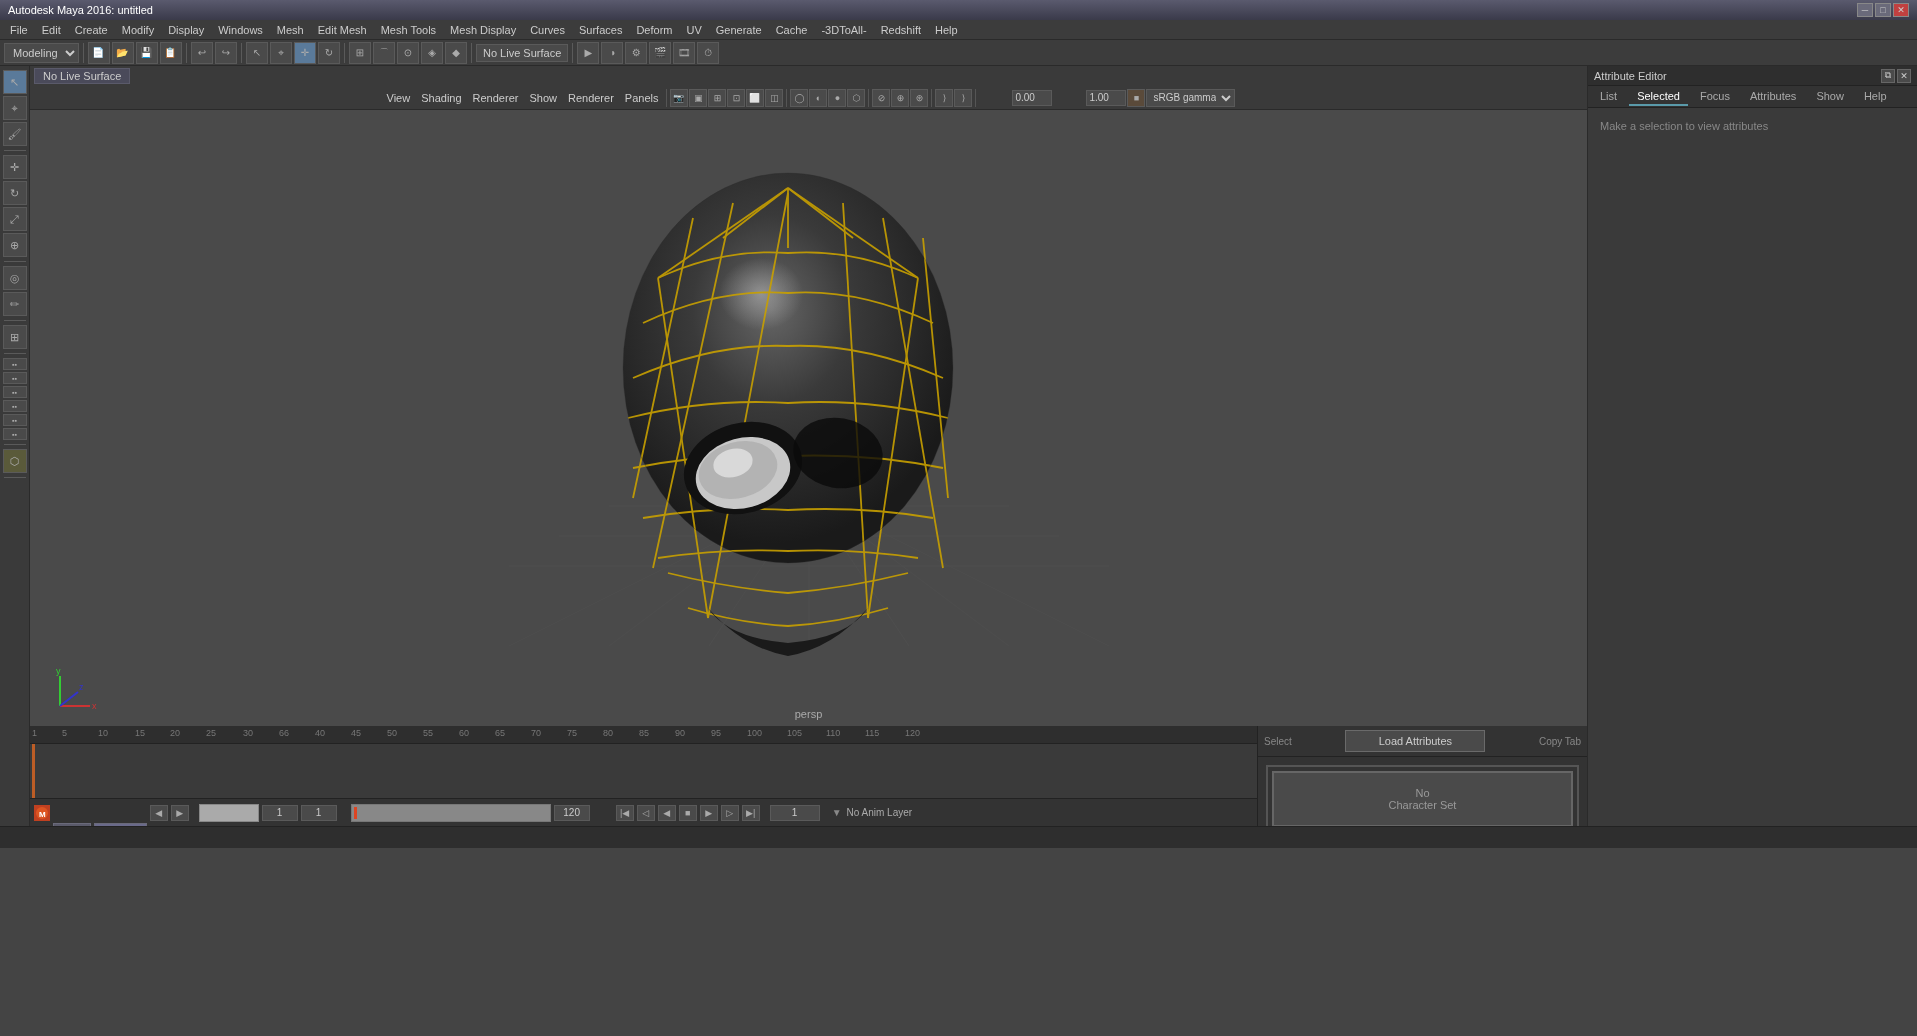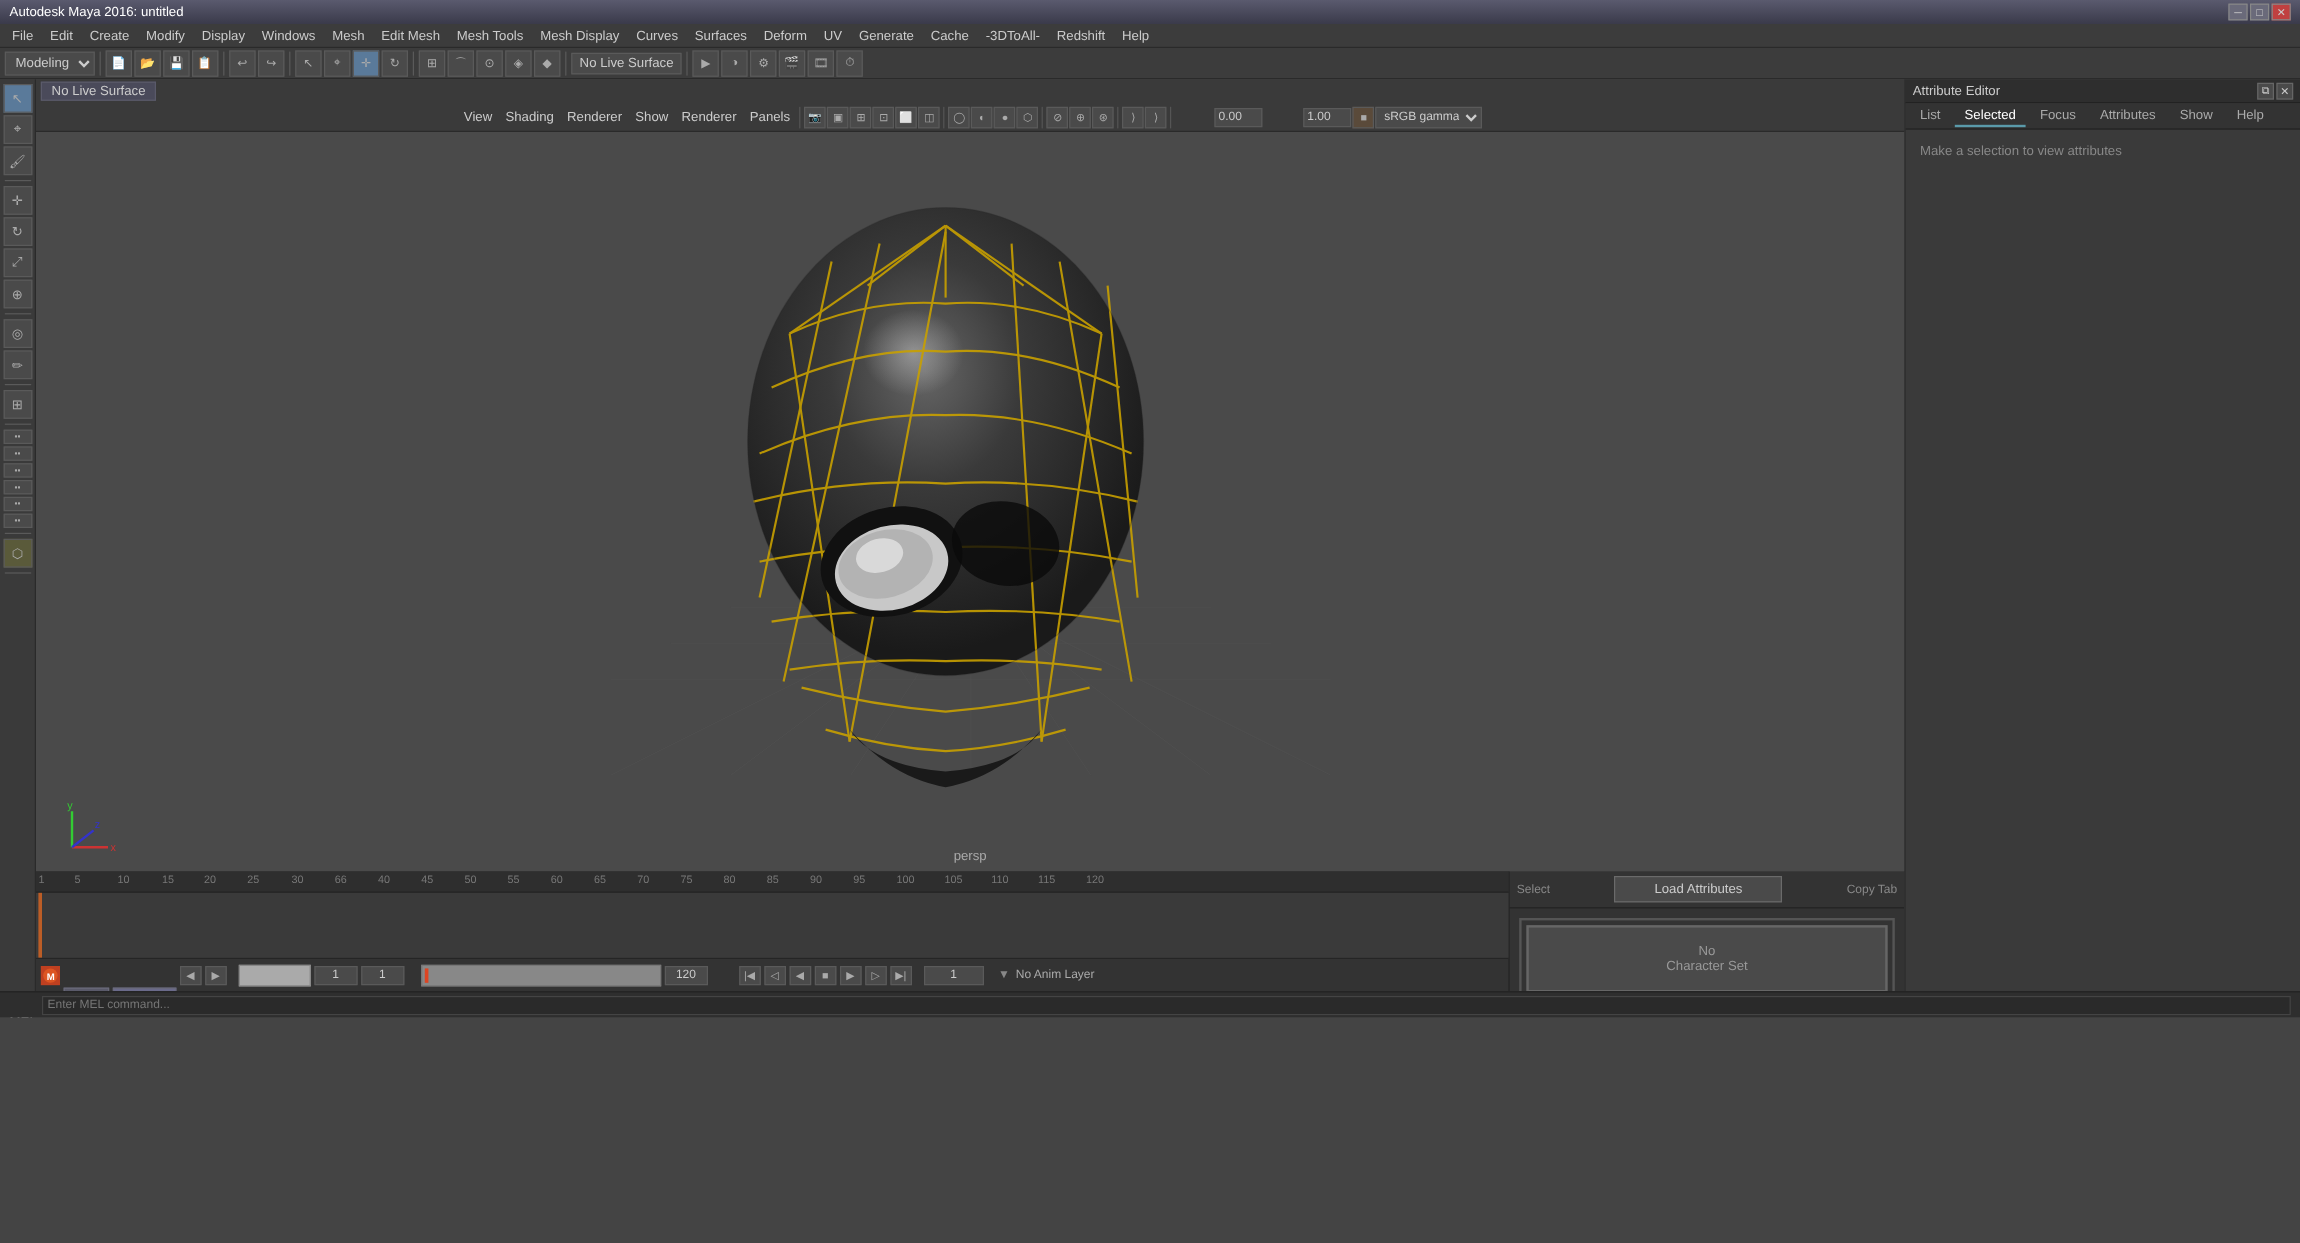--- a/index.html
+++ b/index.html
@@ -736,16 +736,15 @@
       </div>
       <div id="attr-content">
         <span>Make a selection to view attributes</span>
       </div>
     </div>
 
   </div>
 
   <div id="status-bar">
     <span class="status-item">MEL</span>
-    <input type="text" style="flex: 1 1 0%; height: 16px; background: rgb(42, 42, 42); border: 1px solid rgb(68, 68, 68); color: rgb(136, 136, 136); font-size: 10px; padding: 0px 4px;" placeholder="Enter MEL command...">
   </div>
 
 </div>
 
 </body></html>

